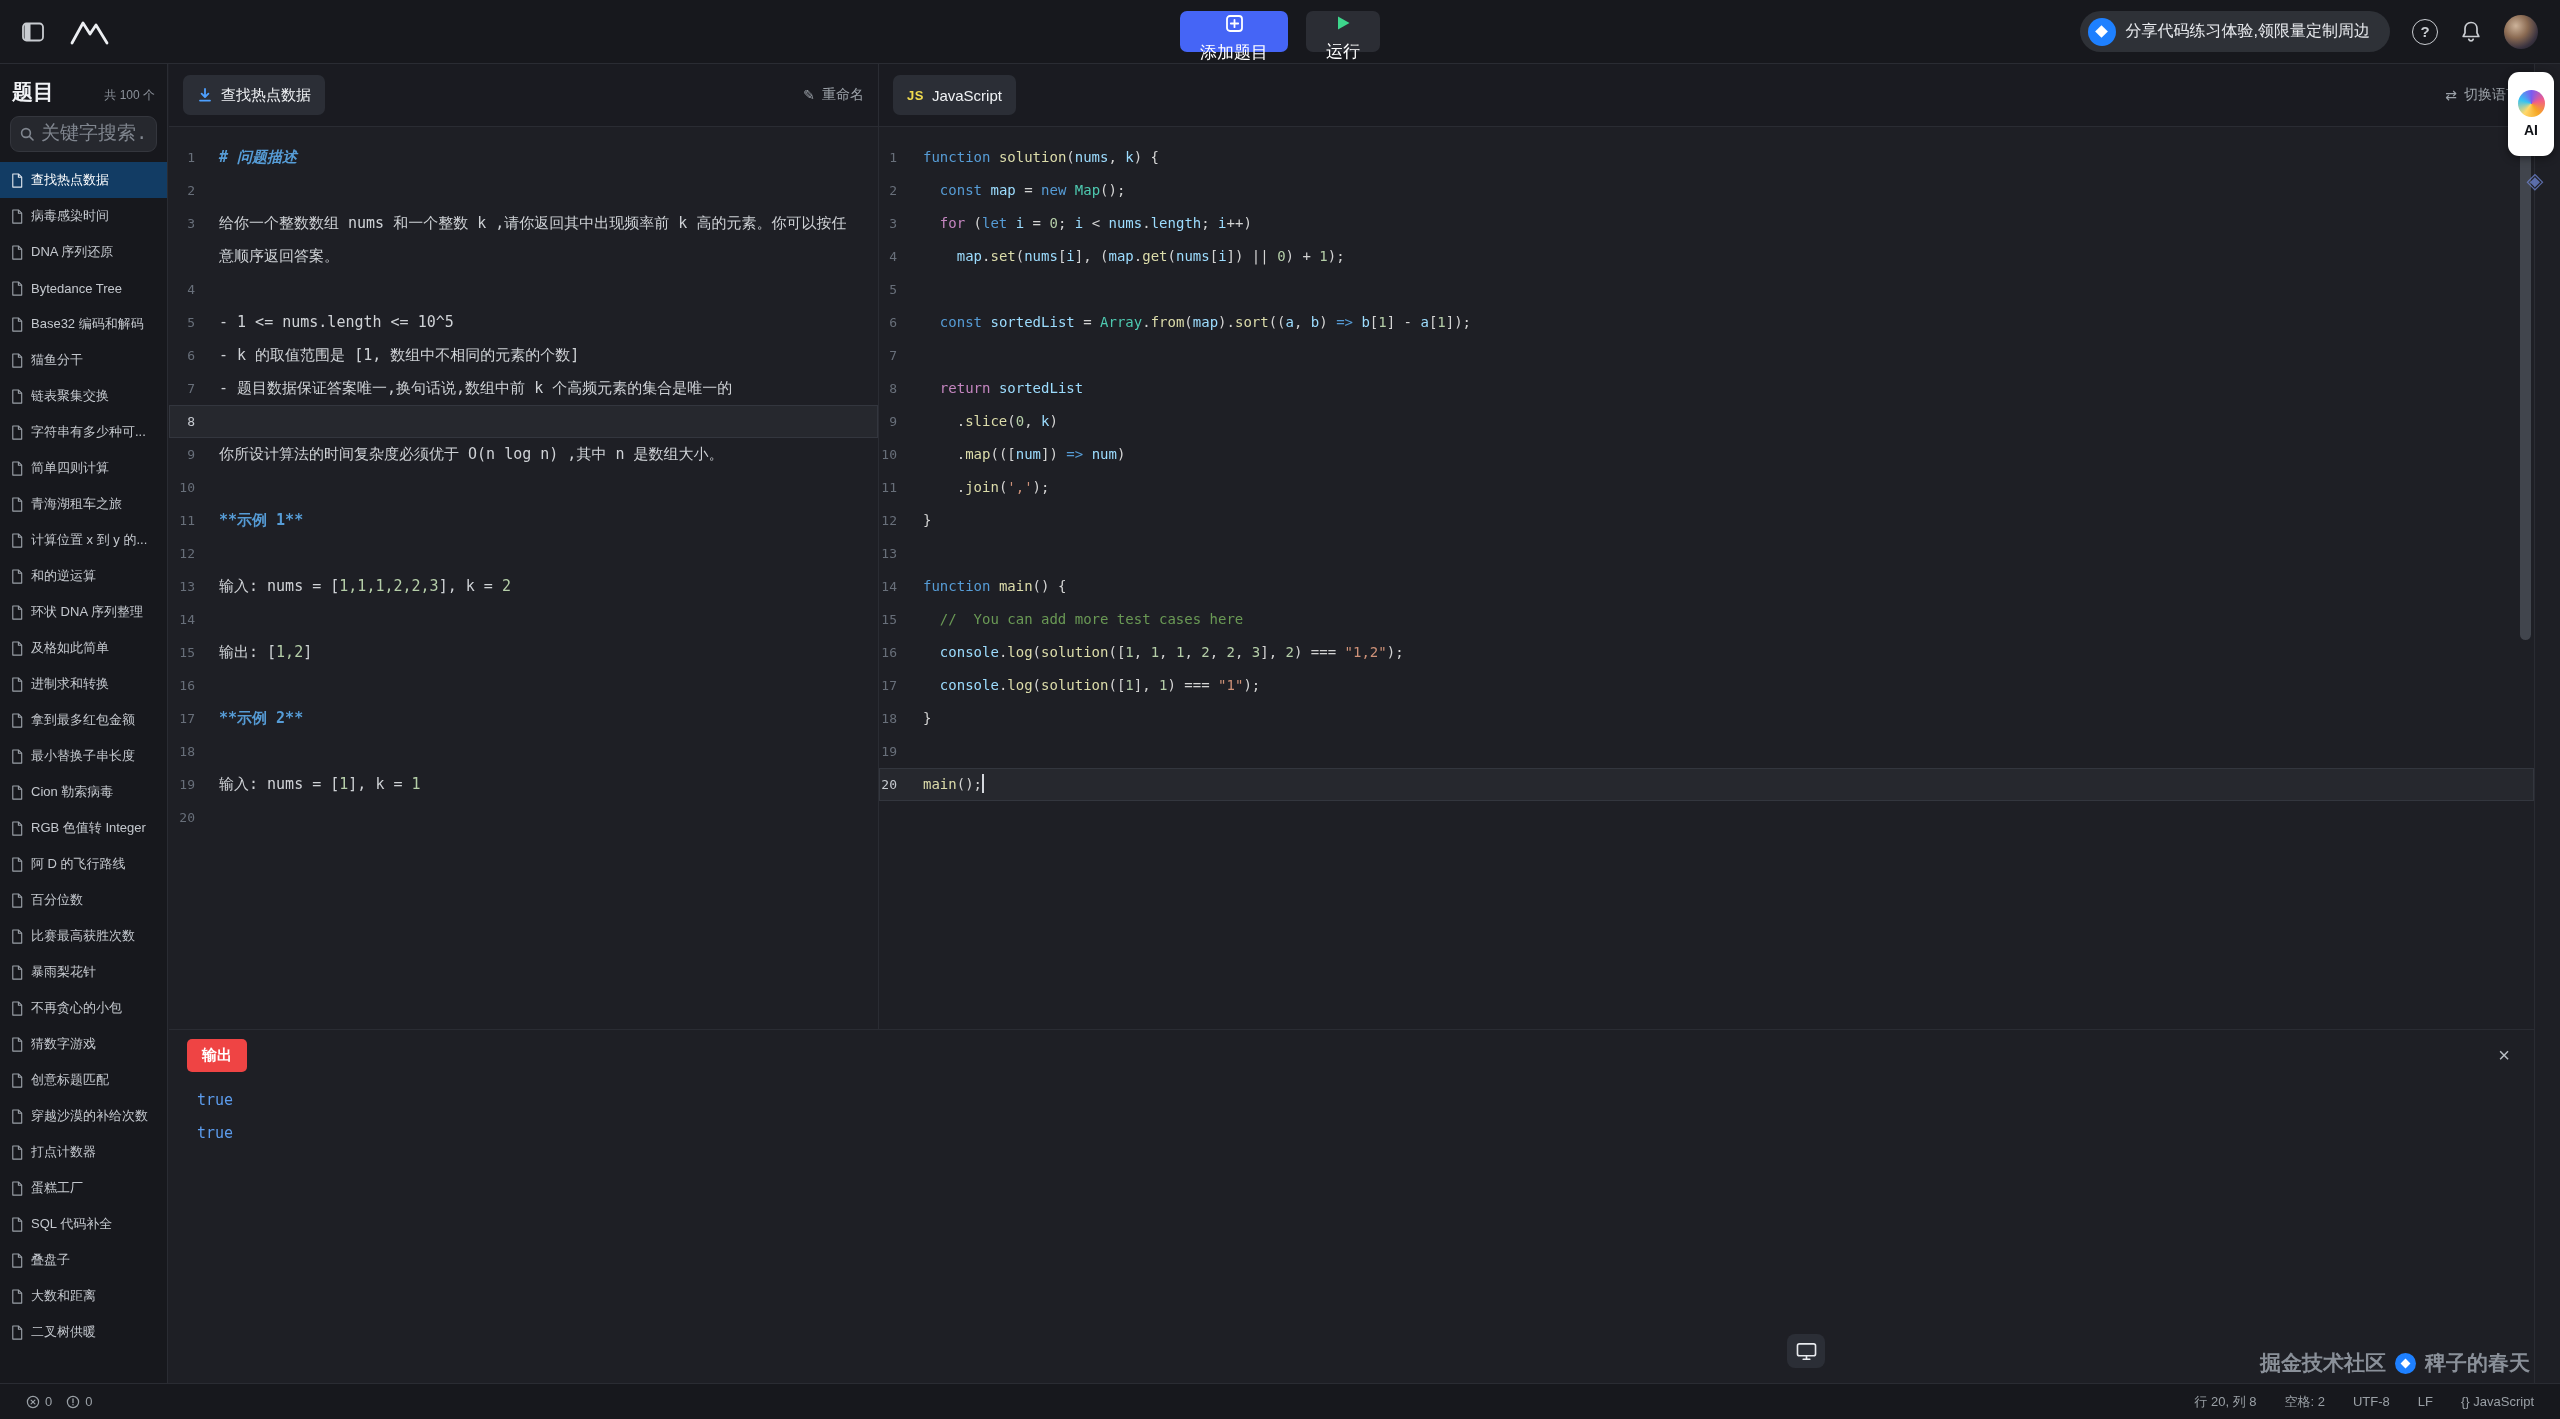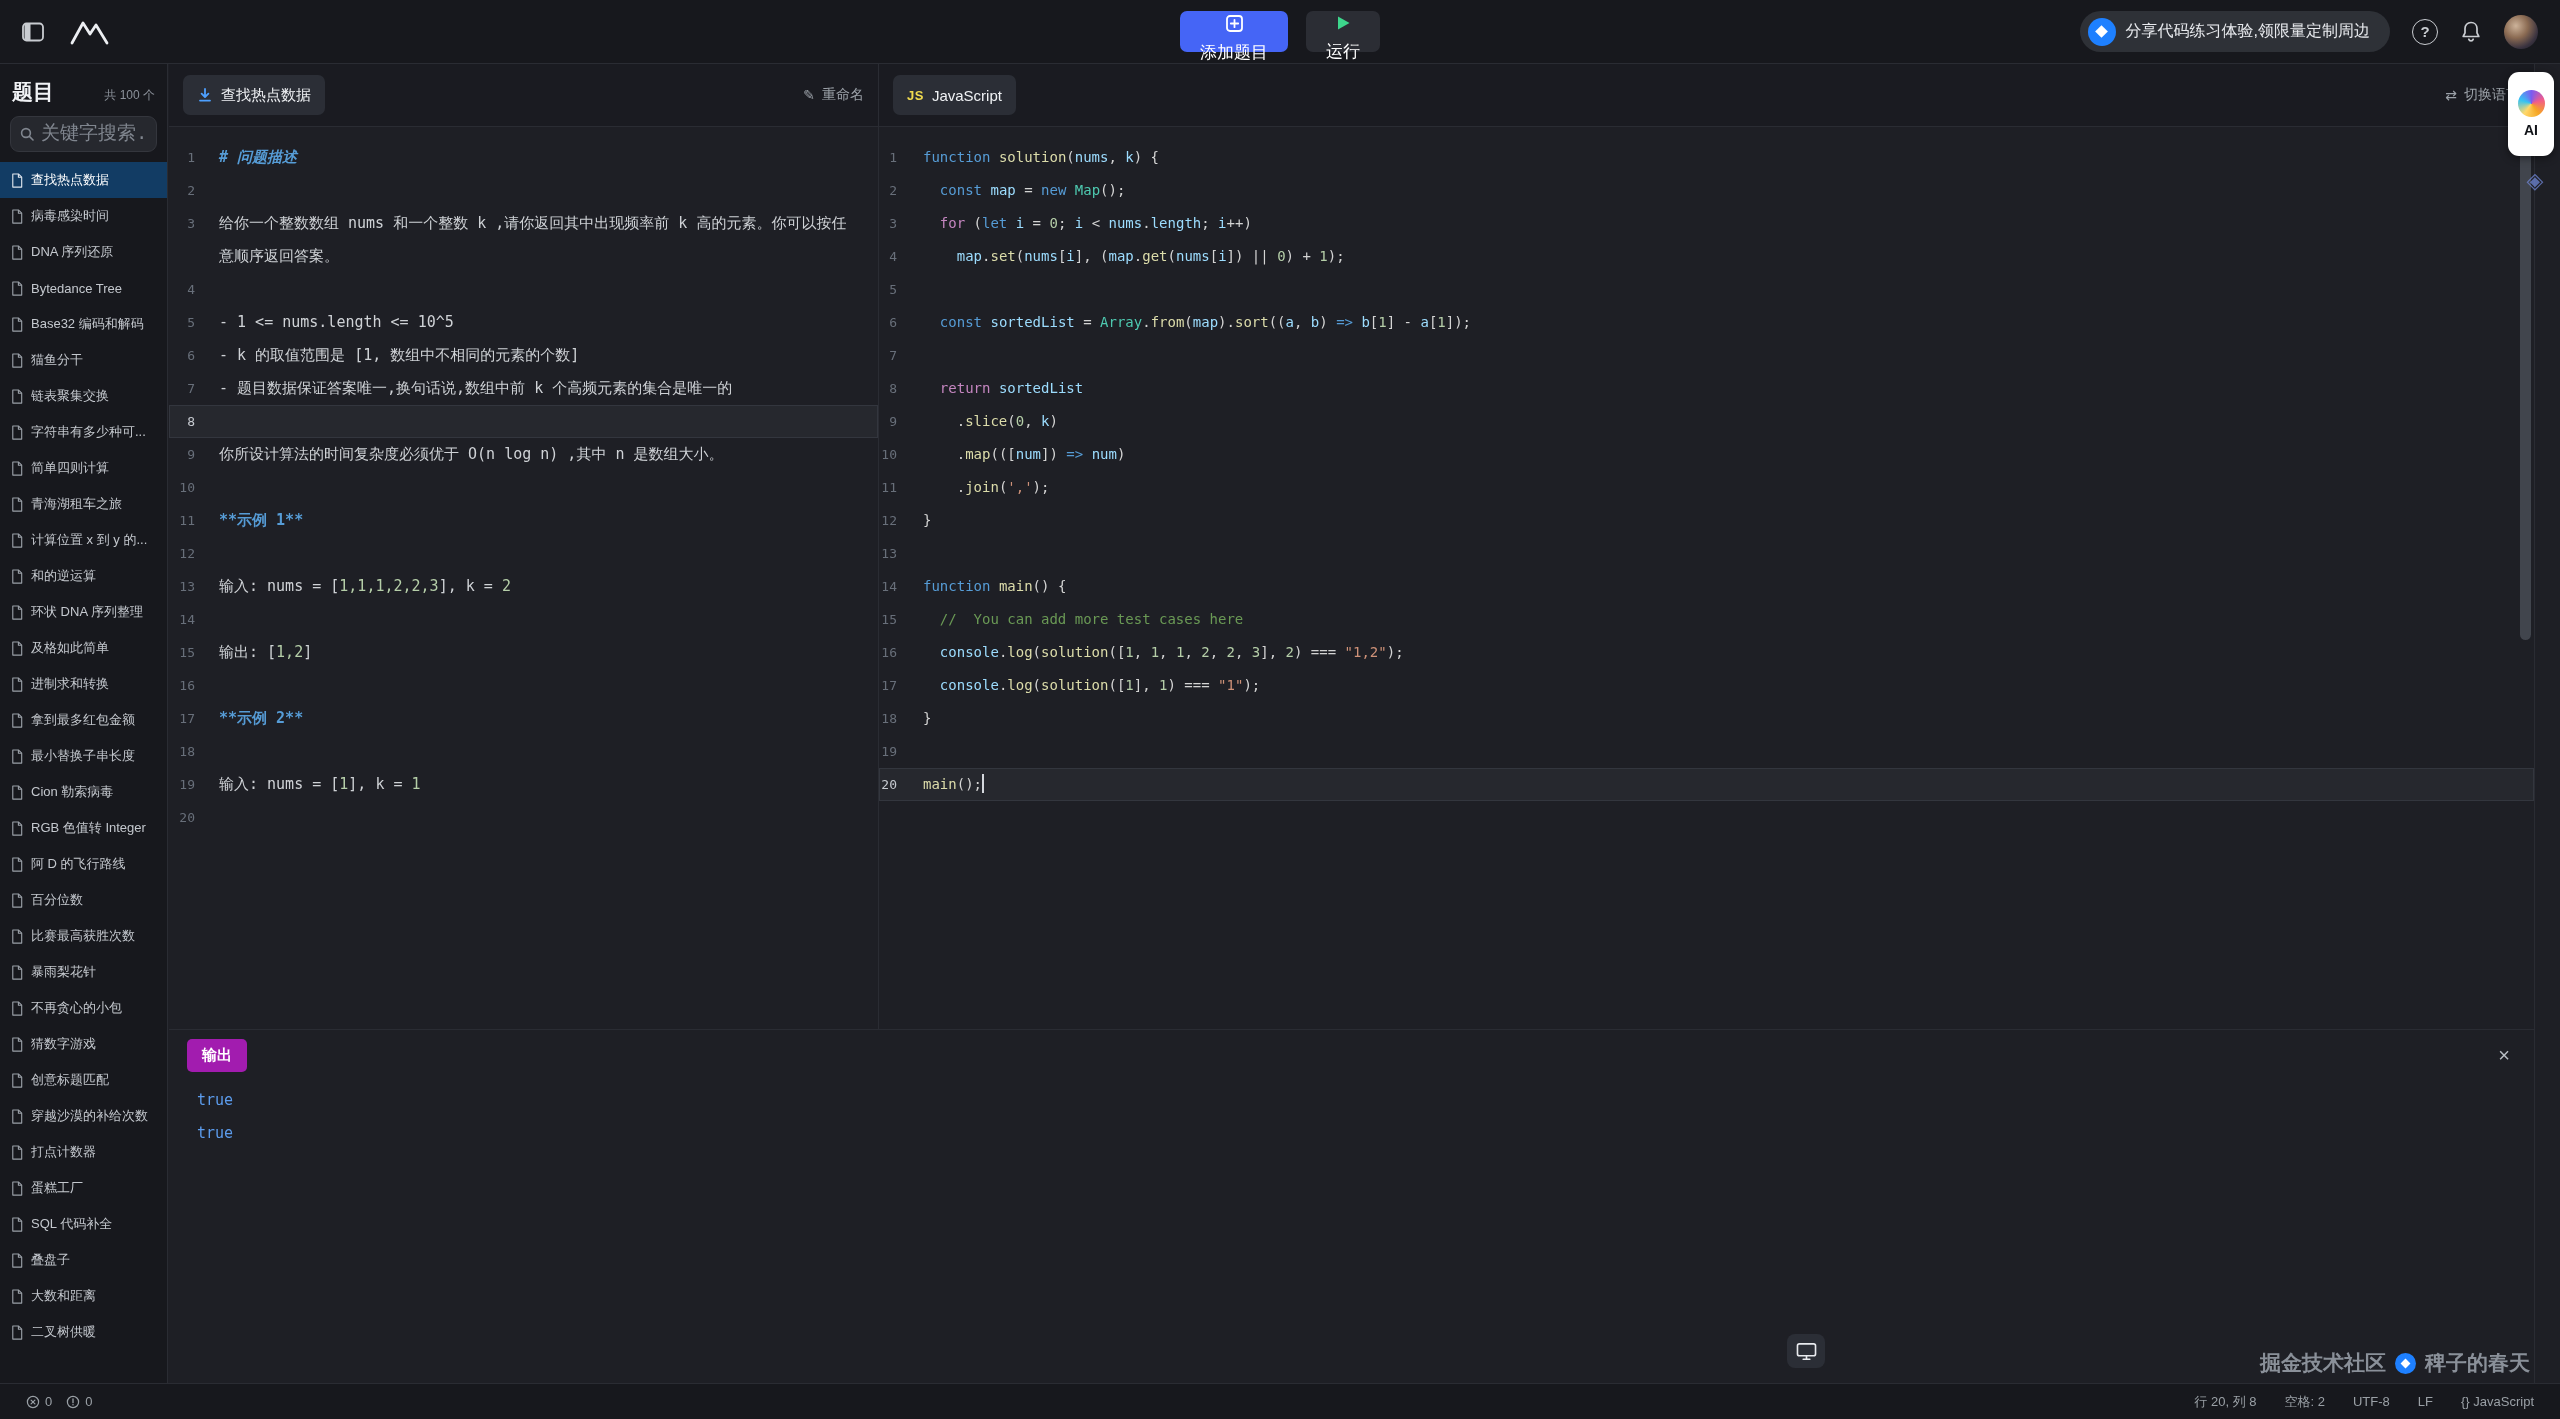--- a/index.html
+++ b/index.html
@@ -137,21 +137,21 @@
 
   .code-scrollbar {
     position:absolute; right:3px; top:76px; width:11px; height:500px;
     background:#41454d; border-radius:6px; cursor:pointer;
   }
 
   
   .output-pane { flex:1; display:flex; flex-direction:column; background:#1e1f25; }
   .output-header { height:50px; display:flex; align-items:center; padding:0 18px; }
   .output-tab {
-    height:33px; background:#a21caf; color:#ffffff; font-weight:bold; font-size:15px;
+    height:33px; background:#ef4444; color:#ffffff; font-weight:bold; font-size:15px;
     border-radius:5px; display:flex; align-items:center; padding:0 15px; cursor:pointer;
   }
   .output-close { margin-left:auto; font-size:20px; color:#b9bec5; cursor:pointer; padding:0 6px; }
   .output-content { padding:4px 0 0 28px; }
   .out-line {
     font-family:"DejaVu Sans Mono","Liberation Mono",monospace;
     font-size:15px; line-height:33px; color:#5c9ced;
   }
 
   

